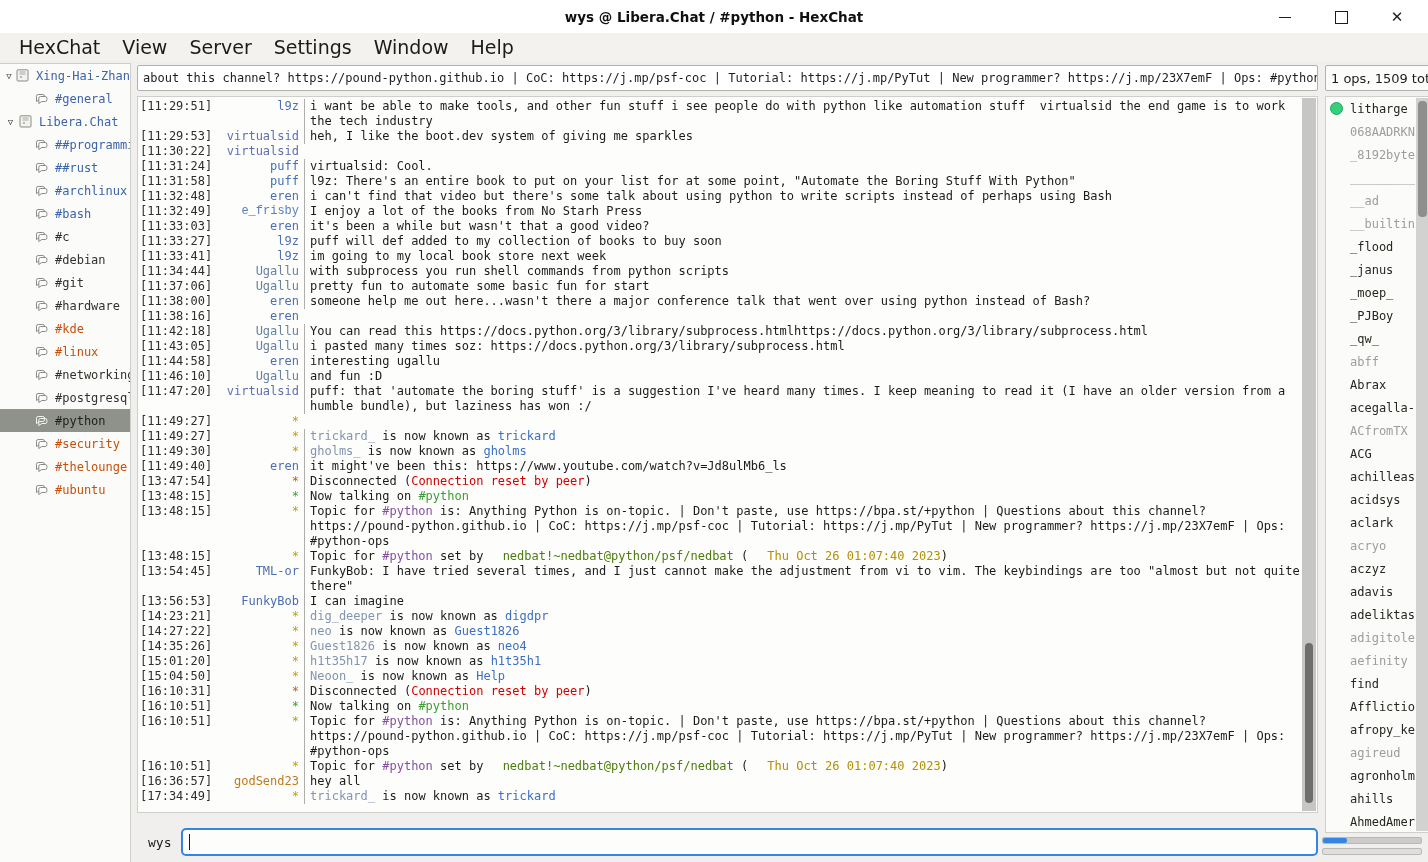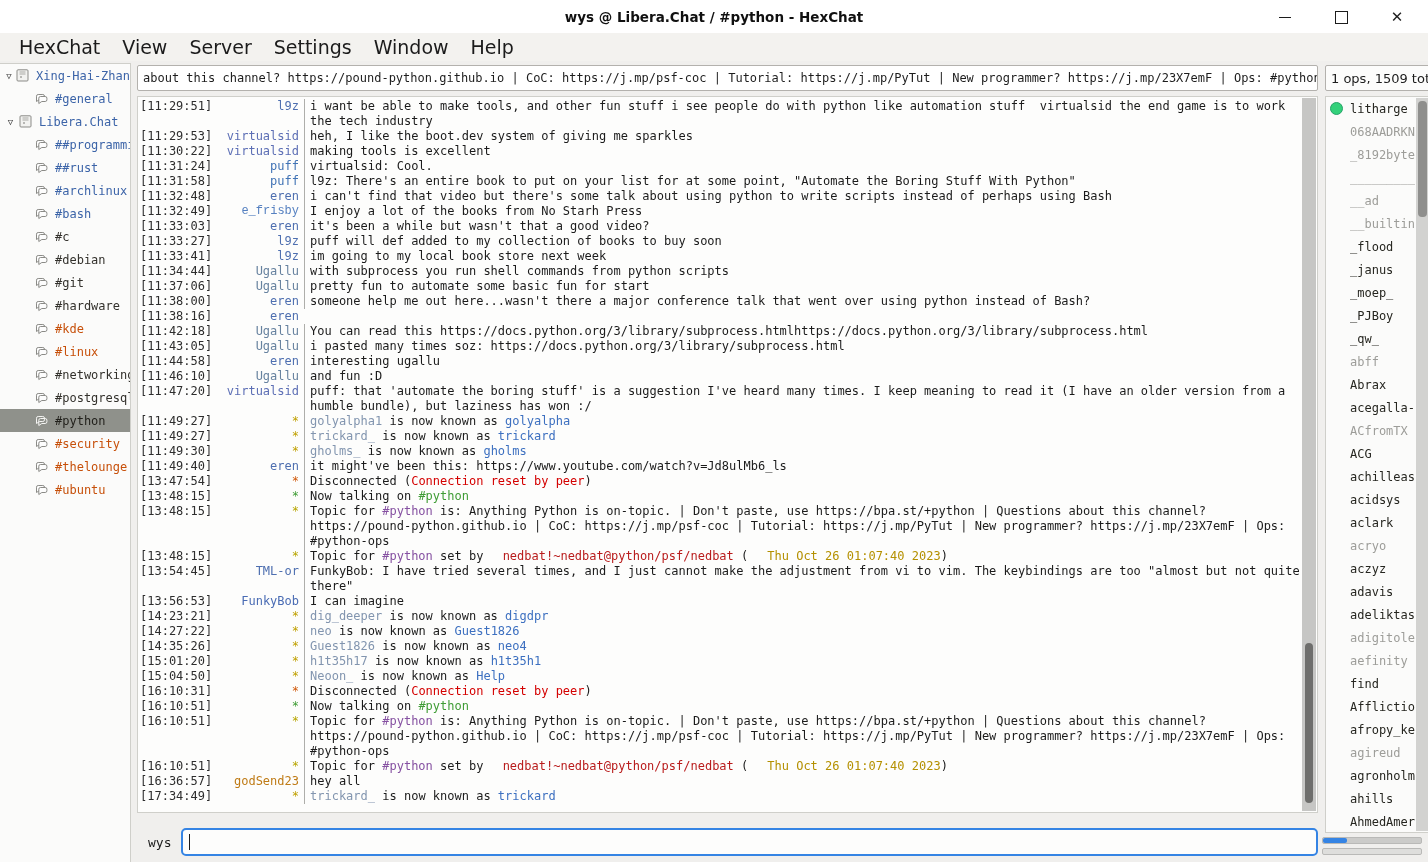--- a/index.html
+++ b/index.html
@@ -62,21 +62,21 @@
                padding-right:5px; }
   .chat-time { color:#2d2d2d; }
   .chat-nick { text-align:right; }
   .chat-msg { flex:1; border-left:1px solid #aeaeaa; padding-left:5px;
               white-space:pre-wrap; word-break:break-word; }
   .seg-p   { color:#1b1b1b; }
   .seg-red { color:#d40000; }
   .seg-grn { color:#3f9c35; }
   .seg-olv { color:#b49000;margin-left:19px; }
   .seg-pur { color:#8550a1; }
-  .seg-tea { color:#b91c1c;padding-left:12px; }
+  .seg-tea { color:#4d7c0f;padding-left:12px; }
   .seg-old { color:#8295af; }
   .seg-new { color:#3d70c0; }
   .chat-scrollbar { position:absolute; top:1px; right:1px; width:14px; bottom:1px;
                     background:#c6c6c4; }
   .chat-thumb { position:absolute; left:3px; width:8px; border-radius:4px;
                 background:#6e6e6c; }
 
   
   .ulist-header { position:absolute; left:1325px; top:4px; width:106px; height:26px;
                   background:#fcfcfb; border:1px solid #b3b1ad; border-radius:2px;
@@ -329,21 +329,20 @@
             <span class="chat-time">[11:29:53]</span>
             <span class="chat-nick" style="color: rgb(93, 111, 181);">virtualsid</span>
           </div>
           <div class="chat-msg"><span class="seg-p">heh, I like the boot.dev system of giving me sparkles</span></div>
         </div>
         <div class="chat-line">
           <div class="chat-left">
             <span class="chat-time">[11:30:22]</span>
             <span class="chat-nick" style="color: rgb(93, 111, 181);">virtualsid</span>
           </div>
-          <div class="chat-msg"><span class="seg-p">making tools is excellent</span></div>
         </div>
         <div class="chat-line">
           <div class="chat-left">
             <span class="chat-time">[11:31:24]</span>
             <span class="chat-nick" style="color: rgb(65, 115, 181);">puff</span>
           </div>
           <div class="chat-msg"><span class="seg-p">virtualsid: Cool.</span></div>
         </div>
         <div class="chat-line">
           <div class="chat-left">
@@ -447,21 +446,20 @@
             <span class="chat-time">[11:47:20]</span>
             <span class="chat-nick" style="color: rgb(93, 111, 181);">virtualsid</span>
           </div>
           <div class="chat-msg"><span class="seg-p">puff: that 'automate the boring stuff' is a suggestion I've heard many times. I keep meaning to read it (I have an older version from a humble bundle), but laziness has won :/</span></div>
         </div>
         <div class="chat-line">
           <div class="chat-left">
             <span class="chat-time">[11:49:27]</span>
             <span class="chat-nick" style="color: rgb(192, 160, 0);">*</span>
           </div>
-          <div class="chat-msg"><span class="seg-old">golyalpha1</span><span class="seg-p"> is now known as </span><span class="seg-new">golyalpha</span></div>
         </div>
         <div class="chat-line">
           <div class="chat-left">
             <span class="chat-time">[11:49:27]</span>
             <span class="chat-nick" style="color: rgb(192, 160, 0);">*</span>
           </div>
           <div class="chat-msg"><span class="seg-old">trickard_</span><span class="seg-p"> is now known as </span><span class="seg-new">trickard</span></div>
         </div>
         <div class="chat-line">
           <div class="chat-left">

